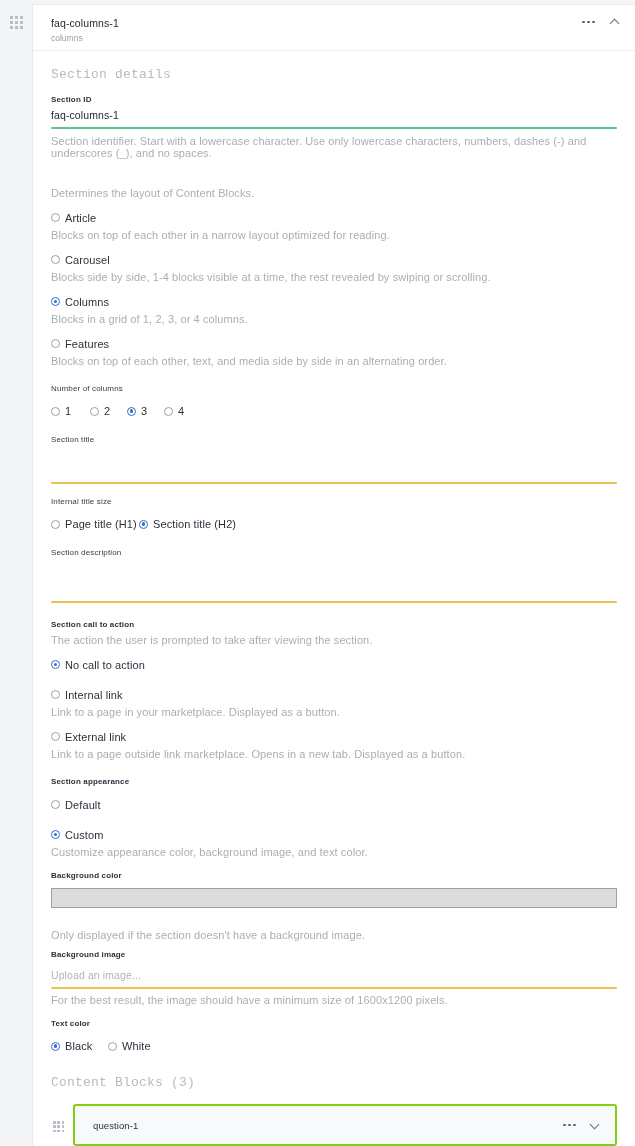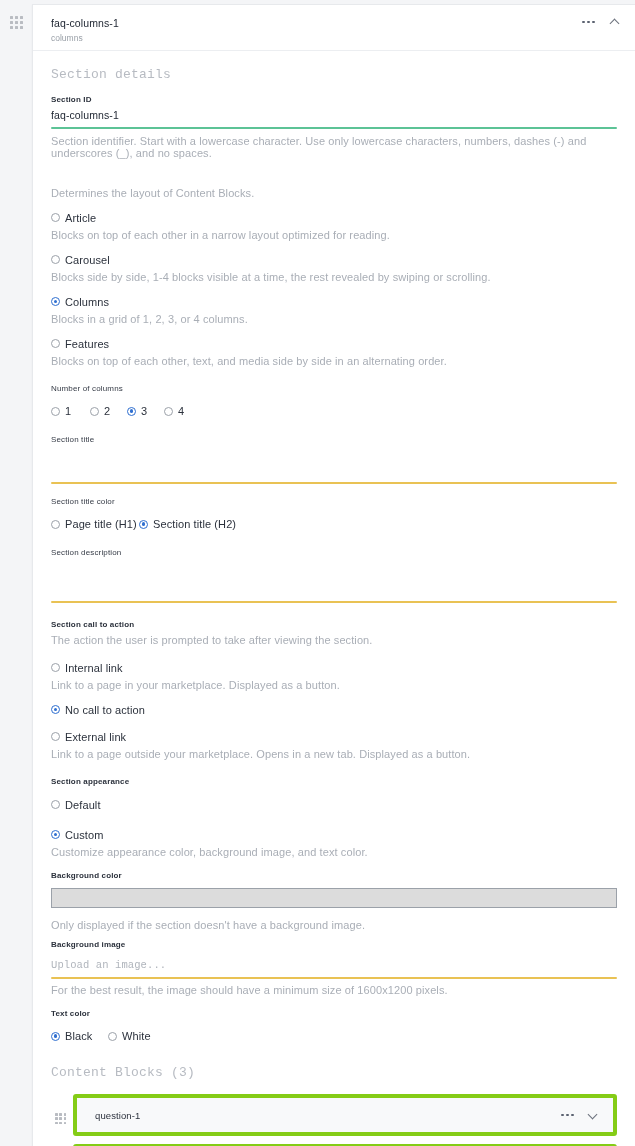--- a/index.html
+++ b/index.html
@@ -153,21 +153,21 @@
     width: 100%;
   }
   .uline-input .value {
     font-size: 10.5px;
     color: #1d2430;
     line-height: 16px;
     padding: 1px 0 4px 0;
     min-height: 18px;
     letter-spacing: .1px;
   }
-  .uline-input .value.placeholder { color: #b0b5bc; font-family: Liberation Mono, monospace; }
+  .uline-input .value.placeholder { color: #b0b5bc; }
   .uline-input .rule {
     height: 2px;
     width: 100%;
     background: #5cc396;
     border-radius: 1px;
   }
   .uline-input .rule.amber { background: #e9c254; }
 
   .blank-input {
     height: 24px;
@@ -224,21 +224,21 @@
 
   
   .blocks-wrap { margin-top: 2px; }
 
   .block-row {
     position: relative;
     margin-left: 22px;
     margin-bottom: 8px;
     height: 42px;
     background: #f8f9fa;
-    border: 4px solid #84cc16;
+    border: 2px solid #84cc16;
     border-radius: 3px;
     display: flex;
     align-items: center;
     padding: 0 14px 0 18px;
   }
   .block-row .bl-title {
     font-size: 9.5px;
     color: #2b313c;
     letter-spacing: .1px;
   }
@@ -384,21 +384,21 @@
         <div class="label light">Section title</div>
         <div class="uline-input" style="margin-top:12px;">
           <div class="value blank-input"></div>
           <div class="rule amber"></div>
         </div>
       </div>
 
       <div class="spacer-12"></div>
 
       <div class="field">
-        <div class="label light">Section title color</div>
+        <div class="label light">Internal title size</div>
         <div class="radio-row" style="margin-top:9px;">
           <label class="radio" style="width:88px;">
             <span class="dot"></span>
             <span class="txt">Page title (H1)</span>
           </label>
           <label class="radio checked">
             <span class="dot"></span>
             <span class="txt">Section title (H2)</span>
           </label>
         </div>
@@ -413,41 +413,41 @@
           <div class="rule amber"></div>
         </div>
       </div>
 
       <div class="spacer-16"></div>
 
       <div class="field">
         <div class="label">Section call to action</div>
         <div class="help" style="margin-top:3px;">The action the user is prompted to take after viewing the section.</div>
 
-        <div class="radio-block" style="margin-top:12px;">
-          <label class="radio">
-            <span class="dot"></span>
-            <span class="txt">Internal link</span>
-          </label>
-          <div class="help">Link to a page in your marketplace. Displayed as a button.</div>
-        </div>
-
         <div class="radio-block">
           <label class="radio checked">
             <span class="dot"></span>
             <span class="txt">No call to action</span>
           </label>
         </div>
 
+        <div class="radio-block" style="margin-top:12px;">
+          <label class="radio">
+            <span class="dot"></span>
+            <span class="txt">Internal link</span>
+          </label>
+          <div class="help">Link to a page in your marketplace. Displayed as a button.</div>
+        </div>
+
         <div class="radio-block">
           <label class="radio">
             <span class="dot"></span>
             <span class="txt">External link</span>
           </label>
-          <div class="help">Link to a page outside your marketplace. Opens in a new tab. Displayed as a button.</div>
+          <div class="help">Link to a page outside link marketplace. Opens in a new tab. Displayed as a button.</div>
         </div>
       </div>
 
       <div class="spacer-16"></div>
 
       <div class="field">
         <div class="label">Section appearance</div>
 
         <div class="radio-block" style="margin-top:7px;">
           <label class="radio">
@@ -463,21 +463,21 @@
           </label>
           <div class="help">Customize appearance color, background image, and text color.</div>
         </div>
       </div>
 
       <div class="spacer-12"></div>
 
       <div class="field">
         <div class="label">Background color</div>
         <div class="swatch" style="margin-top:6px;"></div>
-        <div class="help" style="margin-top:11px;">Only displayed if the section doesn't have a background image.</div>
+        <div class="help" style="margin-top:21px;">Only displayed if the section doesn't have a background image.</div>
       </div>
 
       <div class="spacer-8"></div>
 
       <div class="field">
         <div class="label">Background image</div>
         <div class="uline-input" style="margin-top:5px;">
           <div class="value placeholder">Upload an image...</div>
           <div class="rule amber"></div>
         </div>

